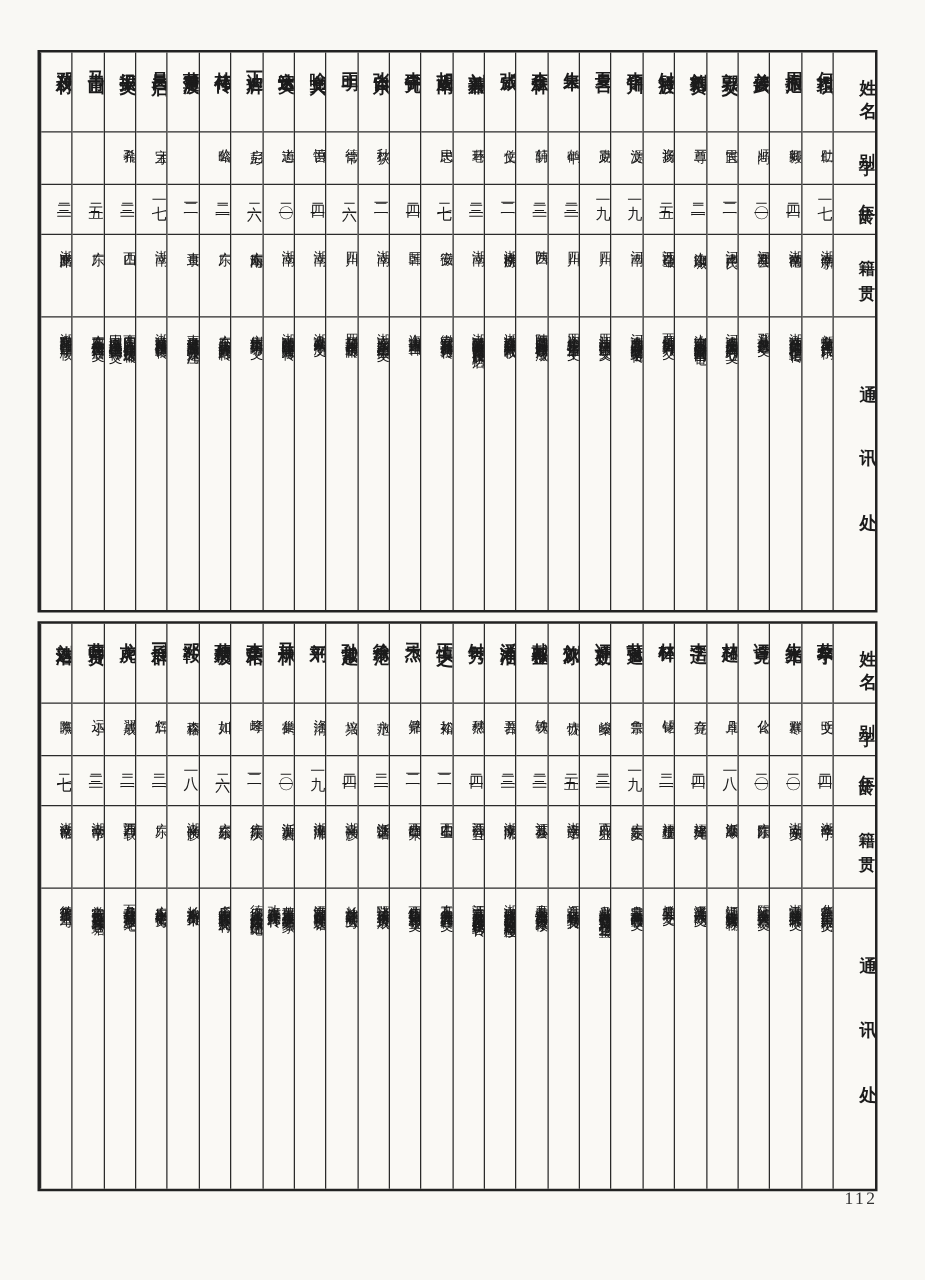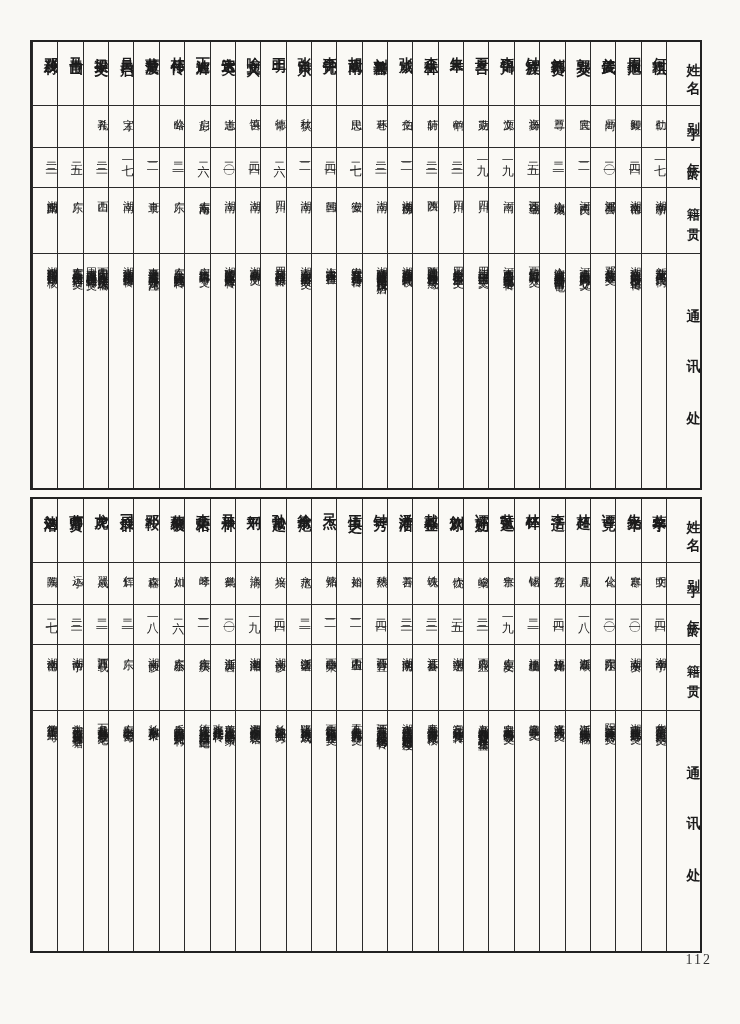--- a/index.html
+++ b/index.html
@@ -59,21 +59,21 @@
   .cell.r-addr{flex:1 1 auto;font-size:11px;line-height:1.05;}
   
   .header-col .cell{font-weight:bold;}
   .header-col .r-name{font-size:14px;letter-spacing:18px;padding-top:10px;}
   .header-col .r-zi{font-size:13px;letter-spacing:4px;padding-top:6px;}
   .header-col .r-age{font-size:13px;letter-spacing:3px;padding-top:5px;}
   .header-col .r-origin{font-size:13px;letter-spacing:20px;padding-top:10px;}
   .header-col .r-addr{font-size:14px;letter-spacing:52px;padding-top:42px;}
   .page-number{
     position:absolute;
-    right:28px;
+    right:38px;
     top:952px;
     font-size:14px;
     letter-spacing:2px;
     color:#333;
     font-family:"Liberation Serif", serif;
   }
 </style>
 </head>
 <body>
 

